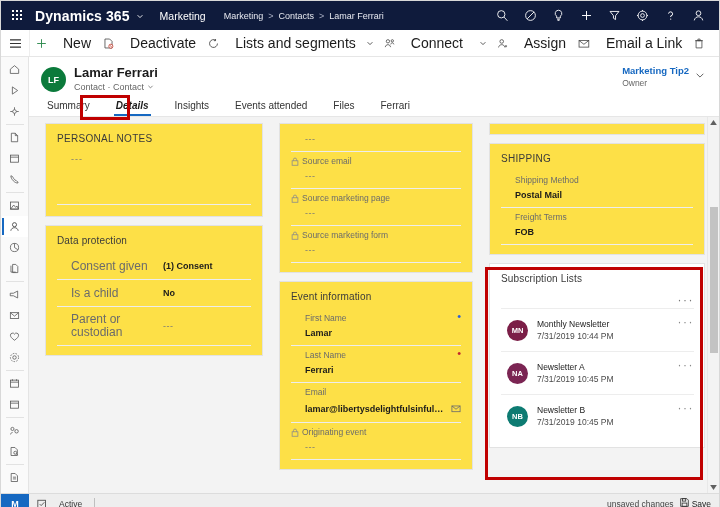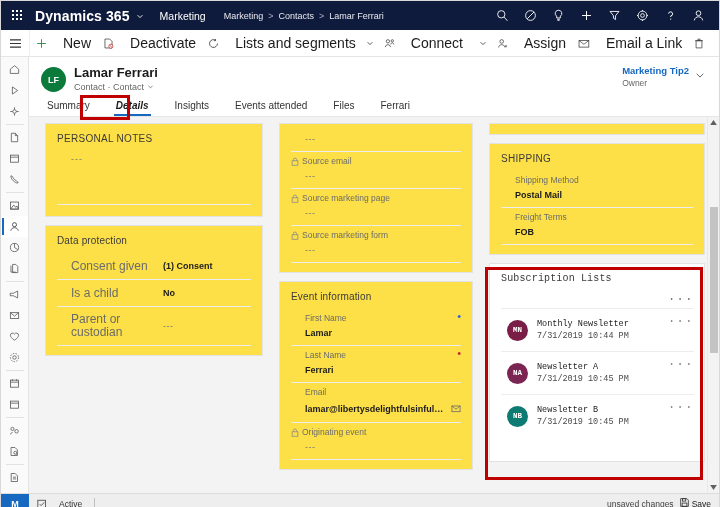--- a/index.html
+++ b/index.html
@@ -204,21 +204,21 @@
   .fld2 .fld-val { font-size: 9px; margin-top: 0; }
 
   .notes-body { height: 56px; }
   .notes-dash { font-size: 9px; color: #777; letter-spacing: 1px; padding-left: 14px; padding-top:3px;}
   .notes-rule { border-bottom: 1px solid #ededed; margin-top: 40px; }
 
   .indent { padding-left: 14px; }
 
   
   .hl-box { position: relative; }
-  .sub-card { background:#fff; border:1px solid #e2e2e2; padding: 9px 10px 24px 11px; font-family: Liberation Mono, monospace;}
+  .sub-card { background:#fff; border:1px solid #e2e2e2; padding: 9px 10px 10px 11px;}
   .sub-head-row { display:flex; align-items:center; justify-content:flex-end; height:17px;}
   .ellip { font-size: 12px; color:#777; letter-spacing:1.5px; cursor:pointer; line-height:8px;}
   .sub-row {
     display: flex; align-items: center;
     padding: 9px 0 9px 0;
     border-top: 1px solid #ededed;
     position: relative;
   }
   .sub-av {
     width: 21px; height: 21px; border-radius: 50%;

